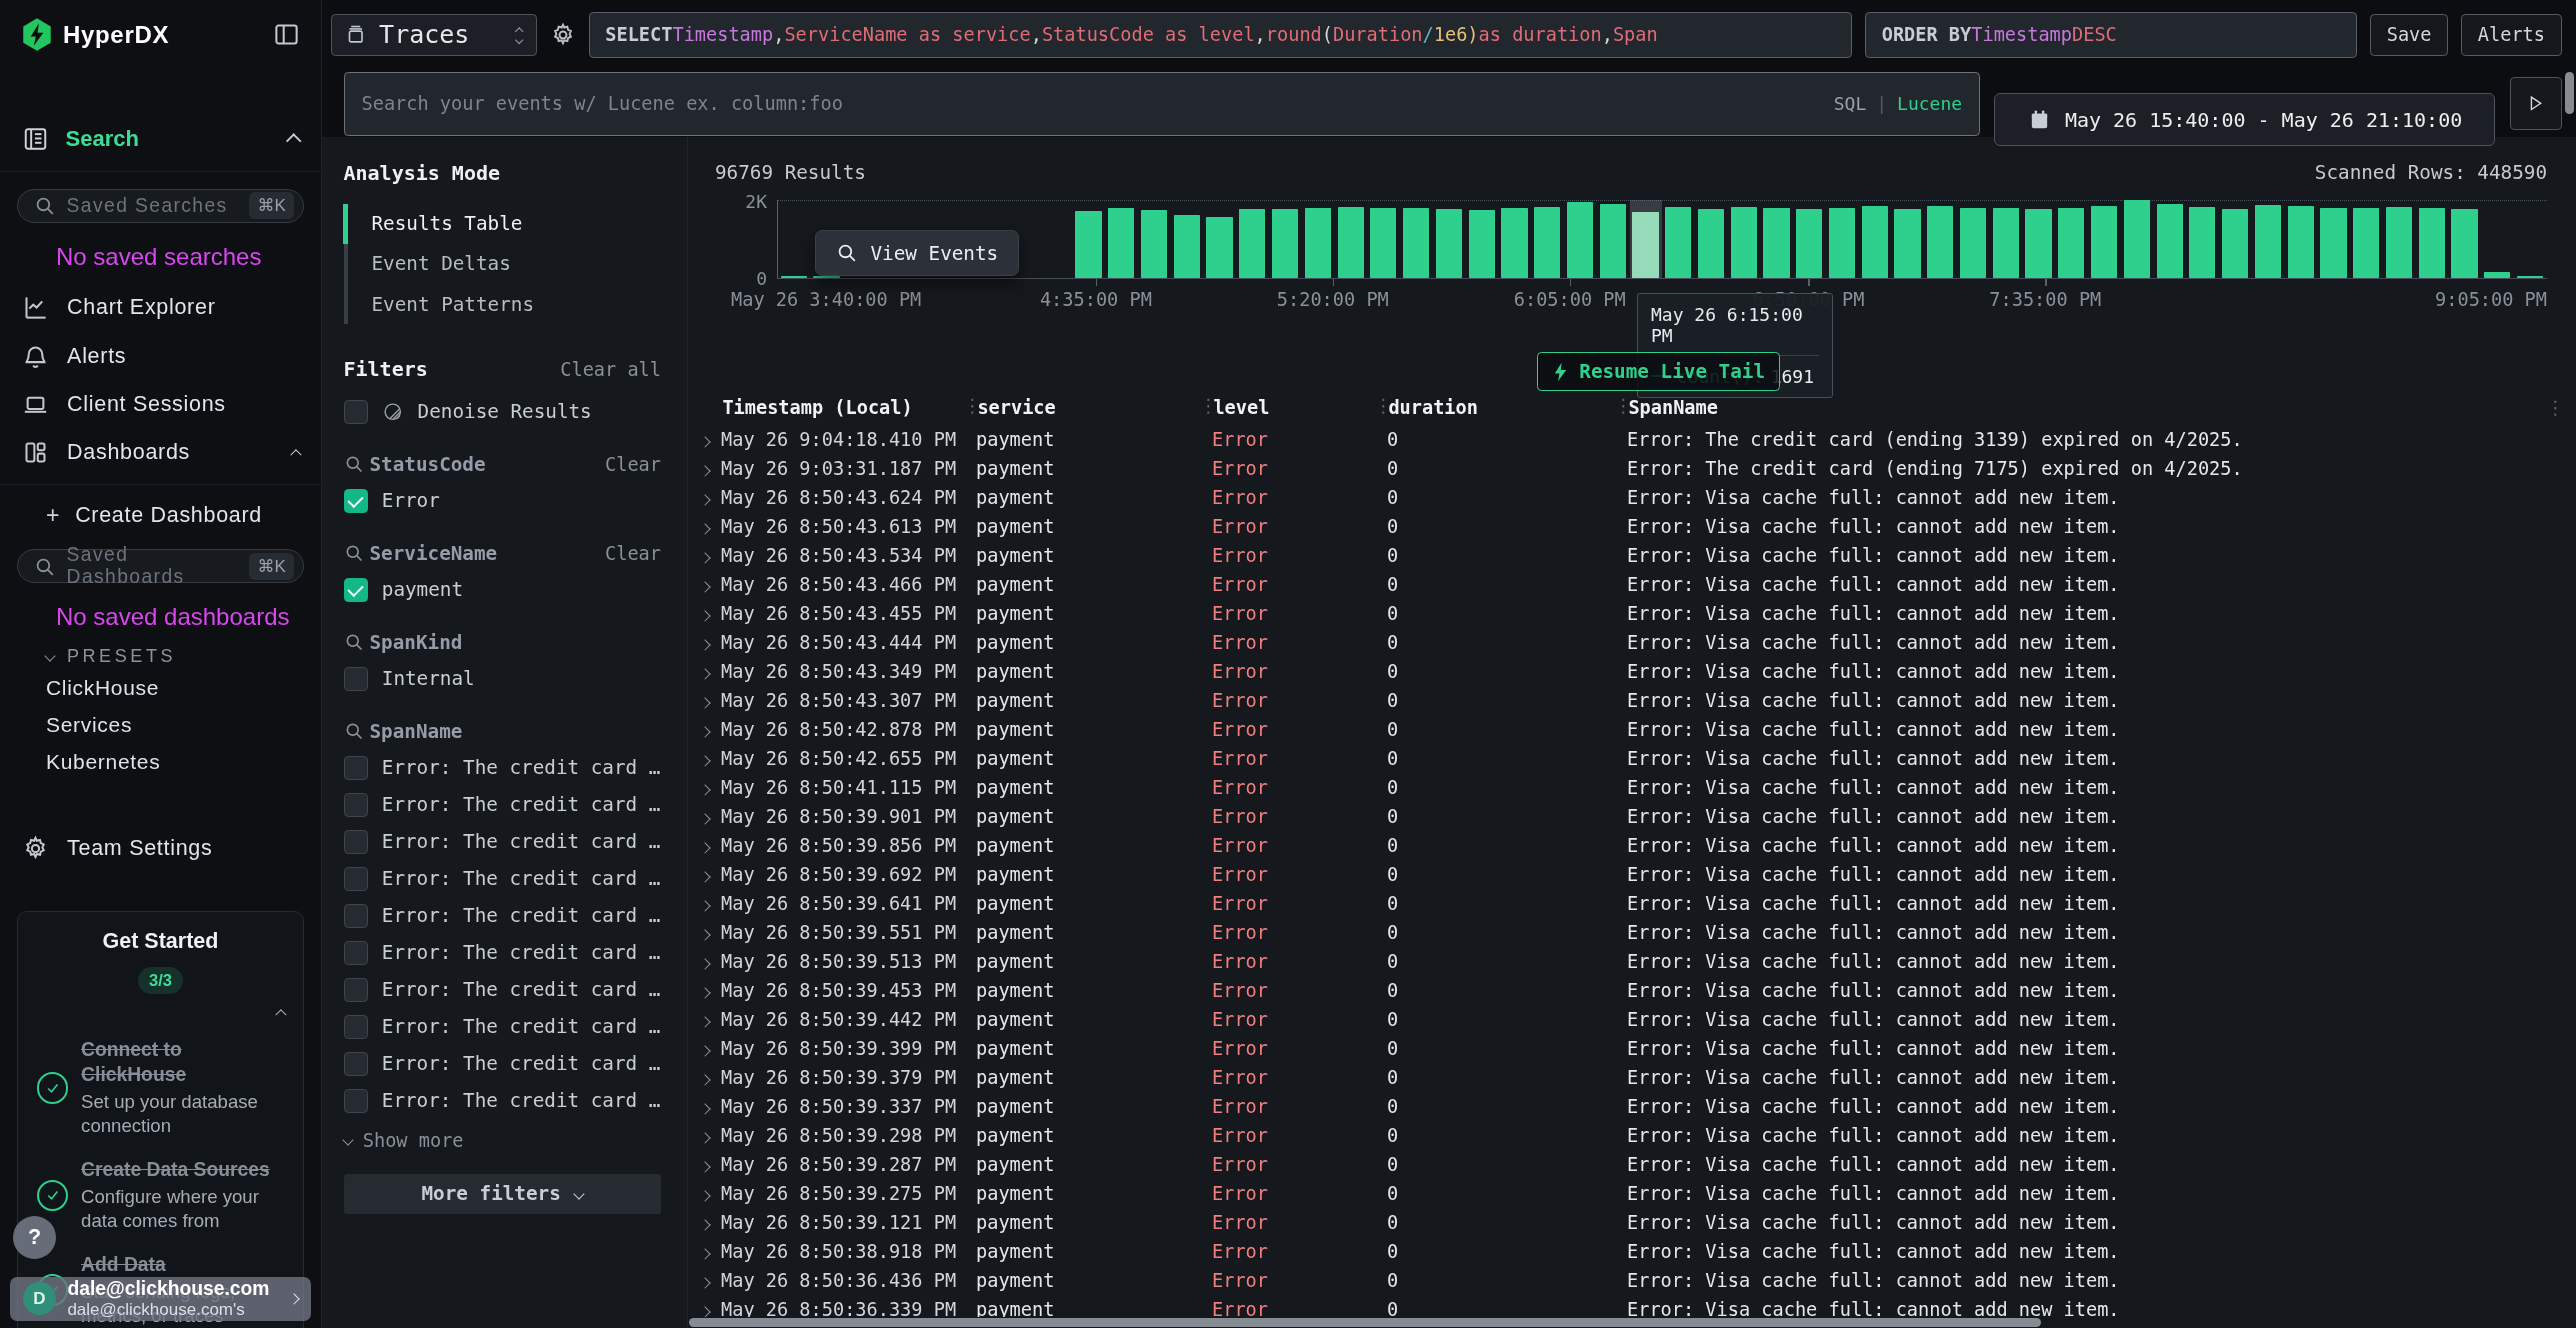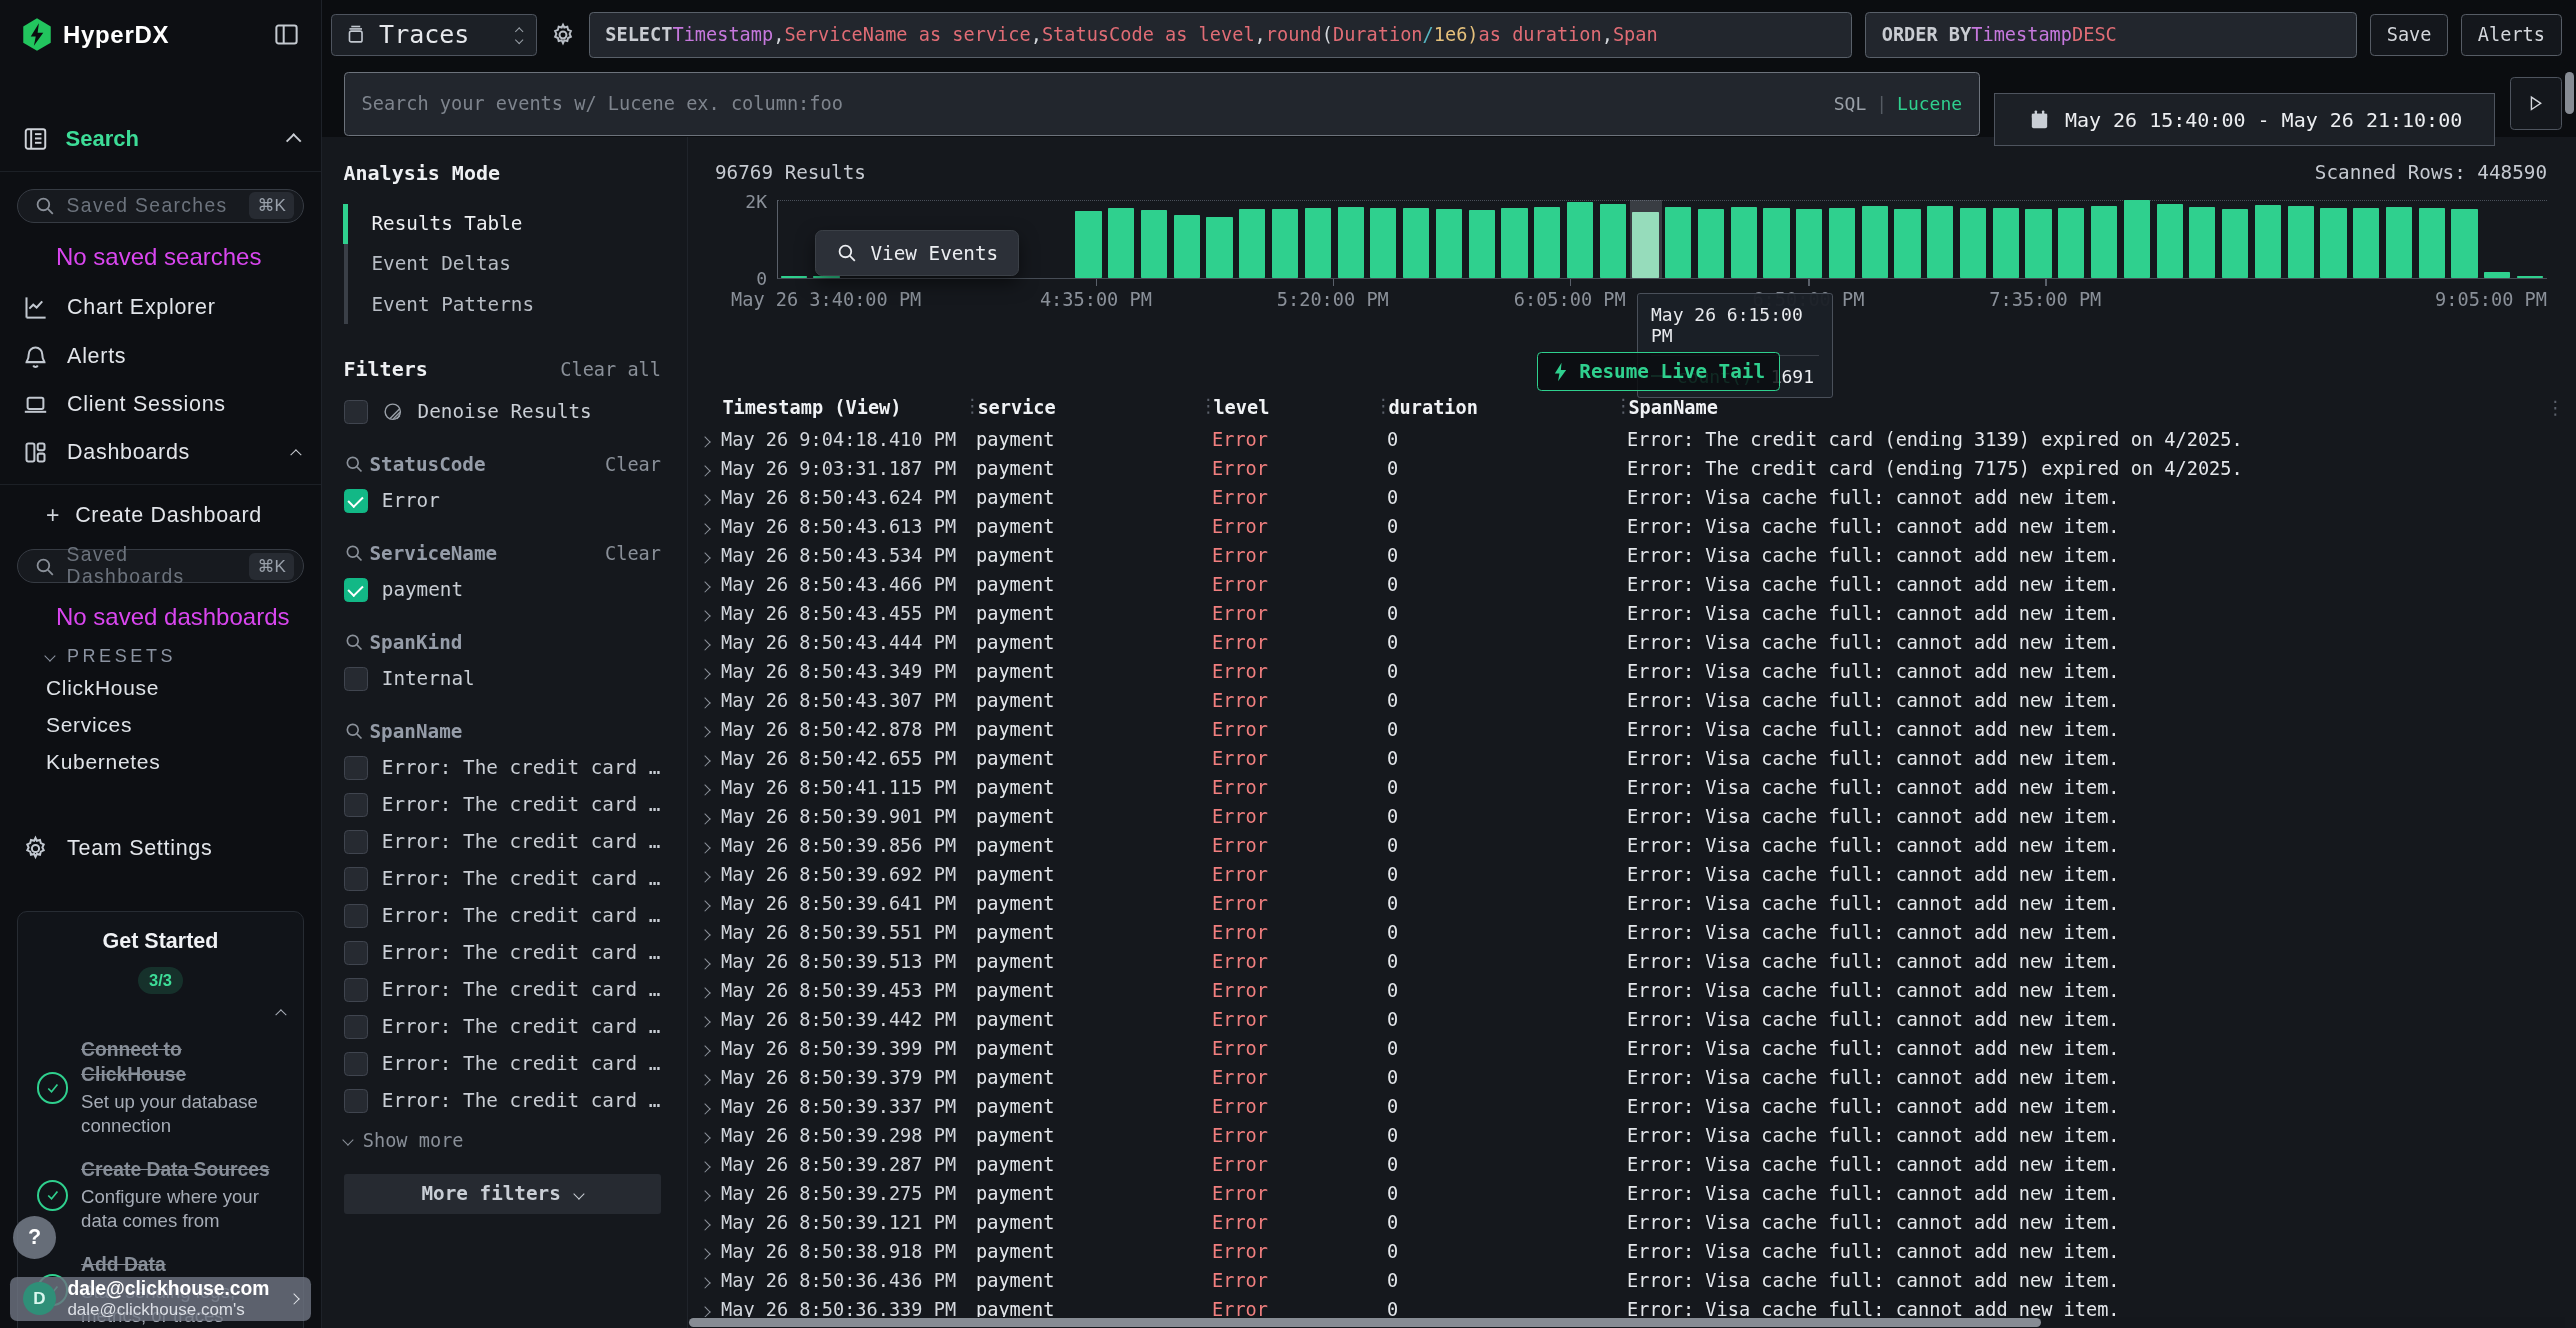--- a/index.html
+++ b/index.html
@@ -97,21 +97,21 @@
   .tb-btn{ height:42px; border:1.4px solid #565c65; border-radius:4.3px; background:#14171c;
     color:#d4d7dc; font-size:18.6px; font-family:var(--mono); padding:0 15.7px; cursor:pointer;}
   .search-input{ flex:1; height:64px; background:var(--bg-input); border:1.4px solid #6d737c; border-radius:4.3px;
     display:flex; align-items:center; padding:0 17px; gap:10px;}
   .search-input input{ flex:1; background:transparent; border:none; outline:none;
     font-family:var(--mono); font-size:18.6px; color:#cfd3d9; }
   .search-input input::placeholder{ color:#7e848d; }
   .mode-sql{ color:#9aa0a8; font-size:18px; cursor:pointer;}
   .mode-sep{ color:#555b63; font-size:18px;}
   .mode-lucene{ color:var(--green); font-size:18px; cursor:pointer;}
-  .date-box{ width:501px; height:53px; background:var(--bg-sel); border:1.4px solid var(--bd); border-radius:0;
+  .date-box{ width:501px; height:53px; background:var(--bg-sel); border:1.4px solid var(--bd); border-radius:6px;
     display:flex; align-items:center; justify-content:center; gap:14.3px; cursor:pointer;margin-top:32px;}
   .date-box .lbl{ color:#eceef1; font-size:20px;}
   .play-btn{ width:52px; height:53px; border:1.4px solid var(--bd); border-radius:4.3px; background:#14171c;
     display:flex; align-items:center; justify-content:center; color:#d4d7dc; cursor:pointer;}
 
   
   .main{ position:absolute; left:322px; right:0; top:137px; bottom:0; display:flex; background:var(--bg-main);}
 
   .filters{ width:366px; border-right:1.4px solid #20242b; padding:24px 26px 0 21.5px; flex:none;}
   .fp-title{ font-size:20px; font-weight:bold; color:#eef0f3; }
@@ -668,21 +668,21 @@
     <div class="live-tail">
       <svg width="17" height="20" viewBox="0 0 24 28" fill="#2fd08e">
           <path d="M13.5 1 L4 16 H10.5 L8.5 27 L20 11 H12.5 Z"></path>
         </svg>
       <span>Resume Live Tail</span>
     </div>
 
     <div class="table">
       <div class="t-head">
         <span class="hc"></span>
-        <span class="hc">Timestamp (View)</span>
+        <span class="hc">Timestamp (Local)</span>
         <span class="hc sep">service</span>
         <span class="hc sep">level</span>
         <span class="hc sep">duration</span>
         <span class="hc sep">SpanName</span>
         <span class="tail-dots">⋮</span>
       </div>
       <div id="t-body">
         <div class="t-row">
           <span class="exp"><span class="chev right sm" style="color:#8d939c"></span></span>
           <span class="c-ts">May 26 9:04:18.410 PM</span>

